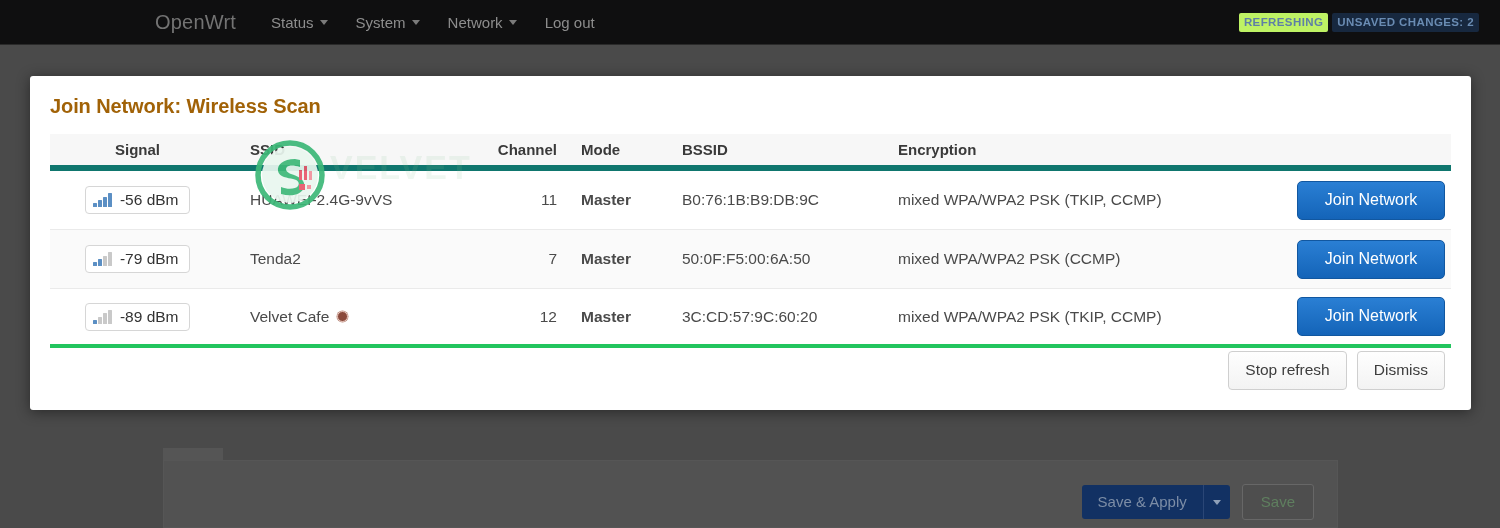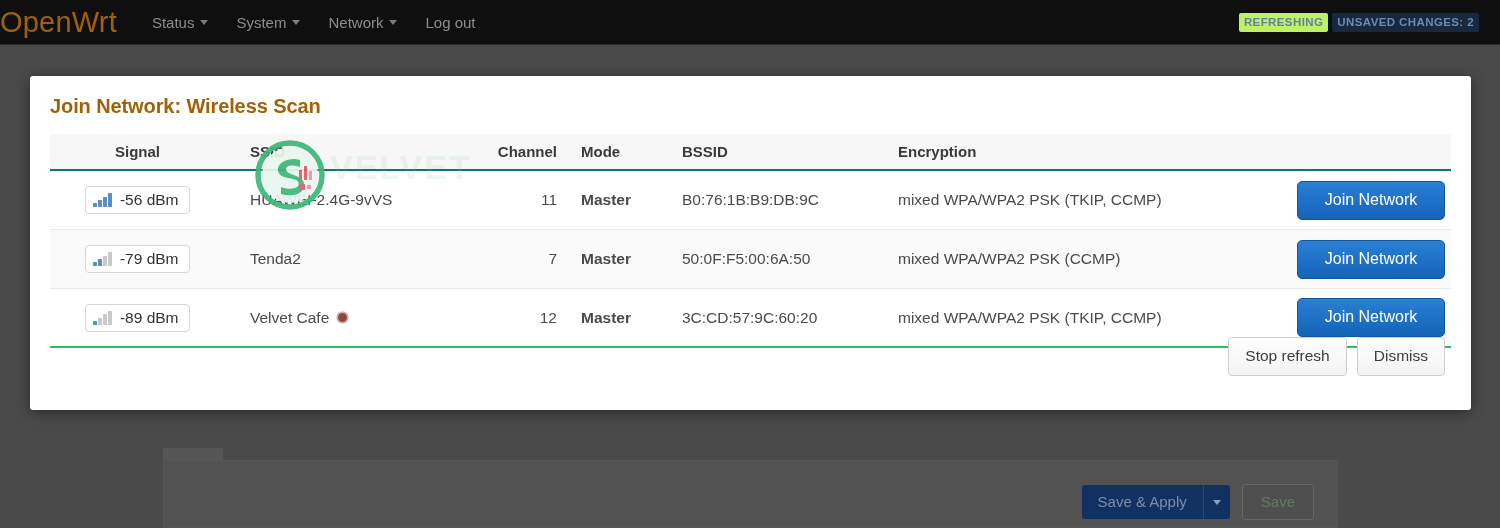--- a/index.html
+++ b/index.html
@@ -22,22 +22,23 @@
     top: 0; left: 0;
     width: 1500px;
     height: 45px;
     background: #0f0f10;
     border-bottom: 1px solid #2a2a2a;
     display: flex;
     align-items: center;
     z-index: 5;
   }
   #brand {
-    font-size: 29px;
-    color: #a16207;
+    margin-left: 155px;
+    font-size: 20px;
+    color: #737373;
     letter-spacing: 0.2px;
     font-weight: 400;
   }
   #navlinks {
     display: flex;
     align-items: center;
     margin-left: 35px;
     gap: 28px;
   }
   .navlink {
@@ -167,24 +168,24 @@
   }
   .trow {
     display: flex;
     align-items: center;
     border-bottom: 1px solid #eaeaea;
     height: 59px;
   }
   .trow.head {
     background: #f7f7f7;
     height: 37px;
-    border-bottom: 2px solid #0f766e;
+    border-bottom: 6px solid #0f766e;
   }
   .trow.stripe { background: #fafafa; }
-  .trow.last { border-bottom: 2px solid #22c55e; }
+  .trow.last { border-bottom: 4px solid #22c55e; }
 
   .c-signal  { width: 175px; display: flex; justify-content: center; }
   .c-ssid    { width: 235px; padding-left: 25px; }
   .c-chan    { width: 110px; text-align: right; padding-right: 13px; }
   .c-mode    { width: 95px; padding-left: 11px; font-weight: bold; }
   .c-bssid   { width: 215px; padding-left: 17px; }
   .c-enc     { width: 370px; padding-left: 18px; }
   .c-act     { flex: 1; display: flex; justify-content: flex-end; padding-right: 6px; }
 
   .trow.head .c-signal,
@@ -245,21 +246,21 @@
     width: 148px;
     text-align: center;
     font-family: "Liberation Sans", sans-serif;
     cursor: pointer;
   }
 
   
   #modal-footer {
     position: absolute;
     right: 26px;
-    bottom: 34px;
+    bottom: 20px;
     display: flex;
     gap: 10px;
   }
   .ghost-btn {
     background: linear-gradient(to bottom, #fefefe 0%, #f3f3f3 100%);
     border: 1px solid #cfcfcf;
     border-radius: 4px;
     font-size: 15.5px;
     color: #3d3d3d;
     padding: 9px 16px 10px 16px;

